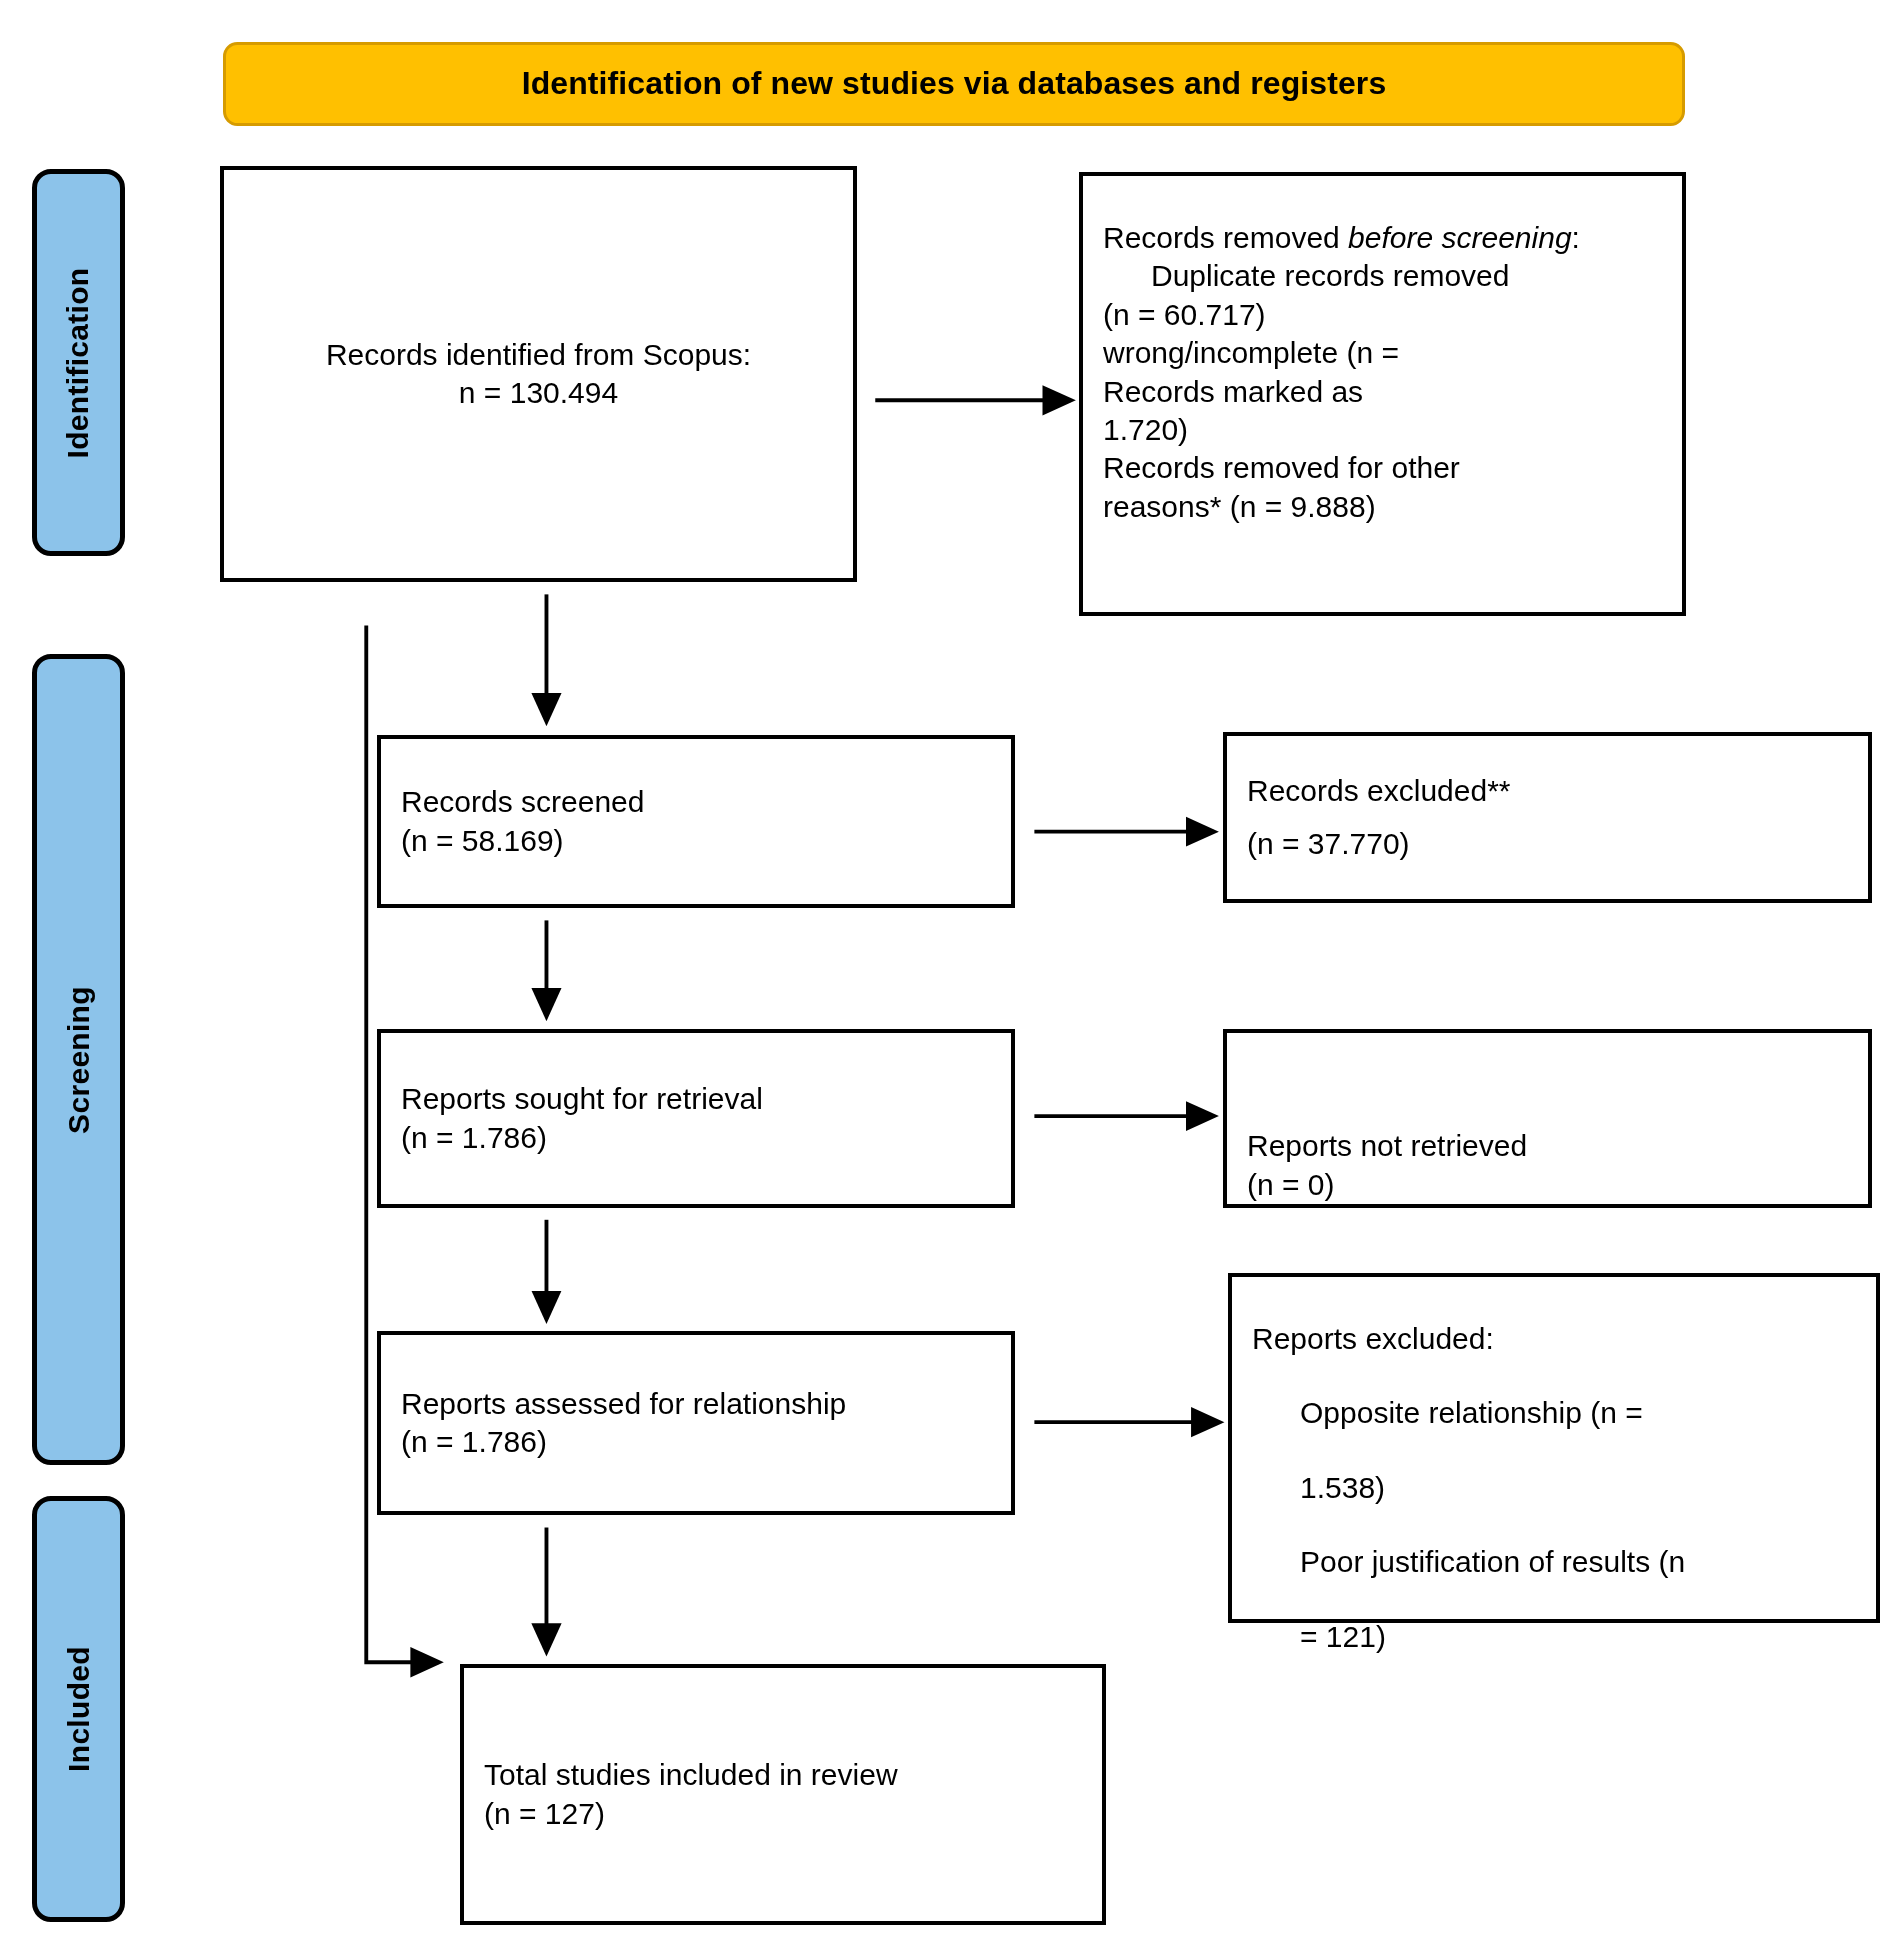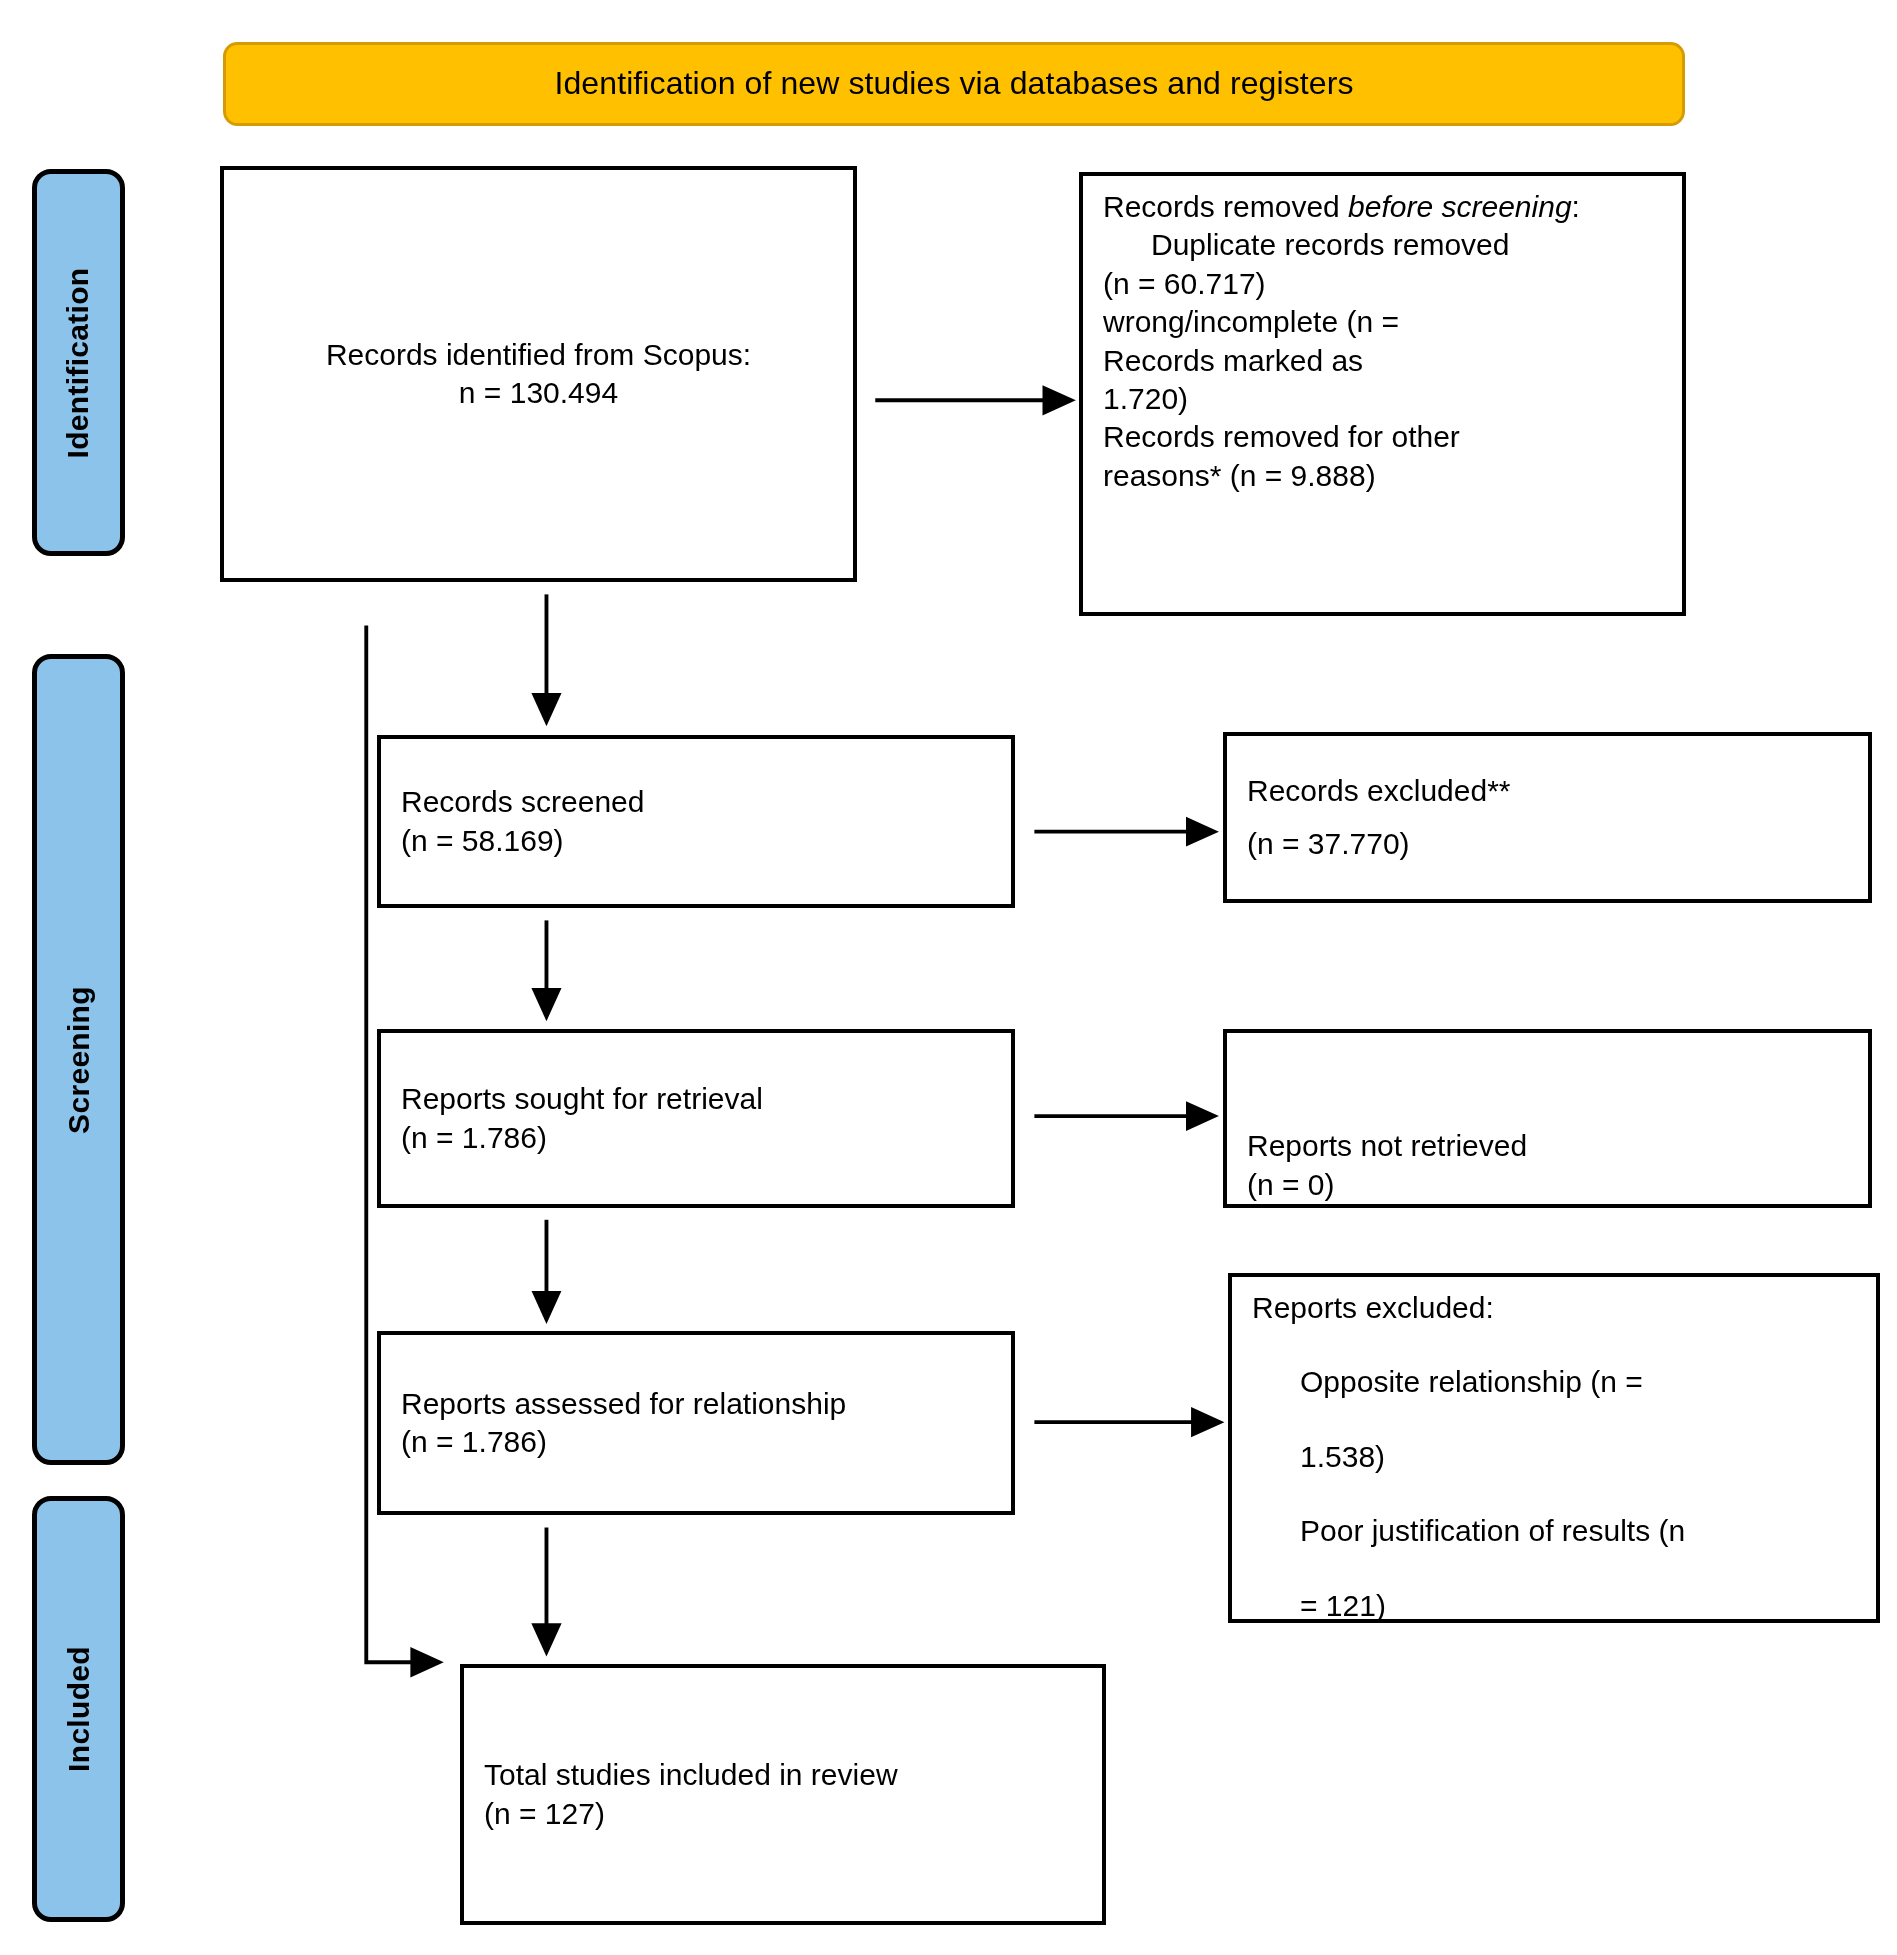--- a/index.html
+++ b/index.html
@@ -9,21 +9,21 @@
 
   #stage{position:absolute;left:0;top:0;width:1898px;height:1955px;overflow:hidden;}
 
   
   .banner{
     position:absolute;left:223px;top:42px;width:1462px;height:84px;
     background:#FFC000;border:3.9px solid #D69B00;border-radius:14.4px;
     box-sizing:border-box;display:flex;align-items:center;justify-content:center;
   }
   .banner-text{
-    font-size:32px;font-weight:normal;letter-spacing:0.1px;color:#000;
+    font-size:32px;font-weight:bold;letter-spacing:0.1px;color:#000;
     text-align:center;line-height:1.1;white-space:nowrap;
   }
 
   
   .stage-label{
     position:absolute;background:#8CC3EA;border:5px solid #000000;
     border-radius:19px;box-sizing:border-box;
     display:flex;align-items:center;justify-content:center;overflow:hidden;
   }
   .stage-label span{
@@ -33,21 +33,21 @@
   #lbl-identification{left:32px;top:169px;width:93px;height:387px;}
   #lbl-screening{left:32px;top:654px;width:93px;height:811px;}
   #lbl-included{left:32px;top:1496px;width:93px;height:426px;}
 
   
   .box{
     position:absolute;background:#ffffff;border:4.4px solid #000000;
     box-sizing:border-box;padding:0 20px;display:flex;flex-direction:column;
     justify-content:center;
   }
-  .box.top-align{justify-content:flex-start;padding-top:12px;}
+  .box.top-align{justify-content:flex-start;padding-top:43px;}
   .box p{margin:0;font-size:30px;line-height:1.28;color:#000;}
   .box p.indent{padding-left:48px;}
   .box p em{font-style:italic;}
 
   #box-identified{left:220px;top:166px;width:637px;height:416px;}
   #box-identified p{text-align:center;}
   #box-removed{left:1079px;top:172px;width:607px;height:444px;}
   #box-screened{left:377px;top:735px;width:638px;height:173px;}
   #box-excluded{left:1223px;top:732px;width:649px;height:171px;gap:15px;}
   #box-sought{left:377px;top:1029px;width:638px;height:179px;}

